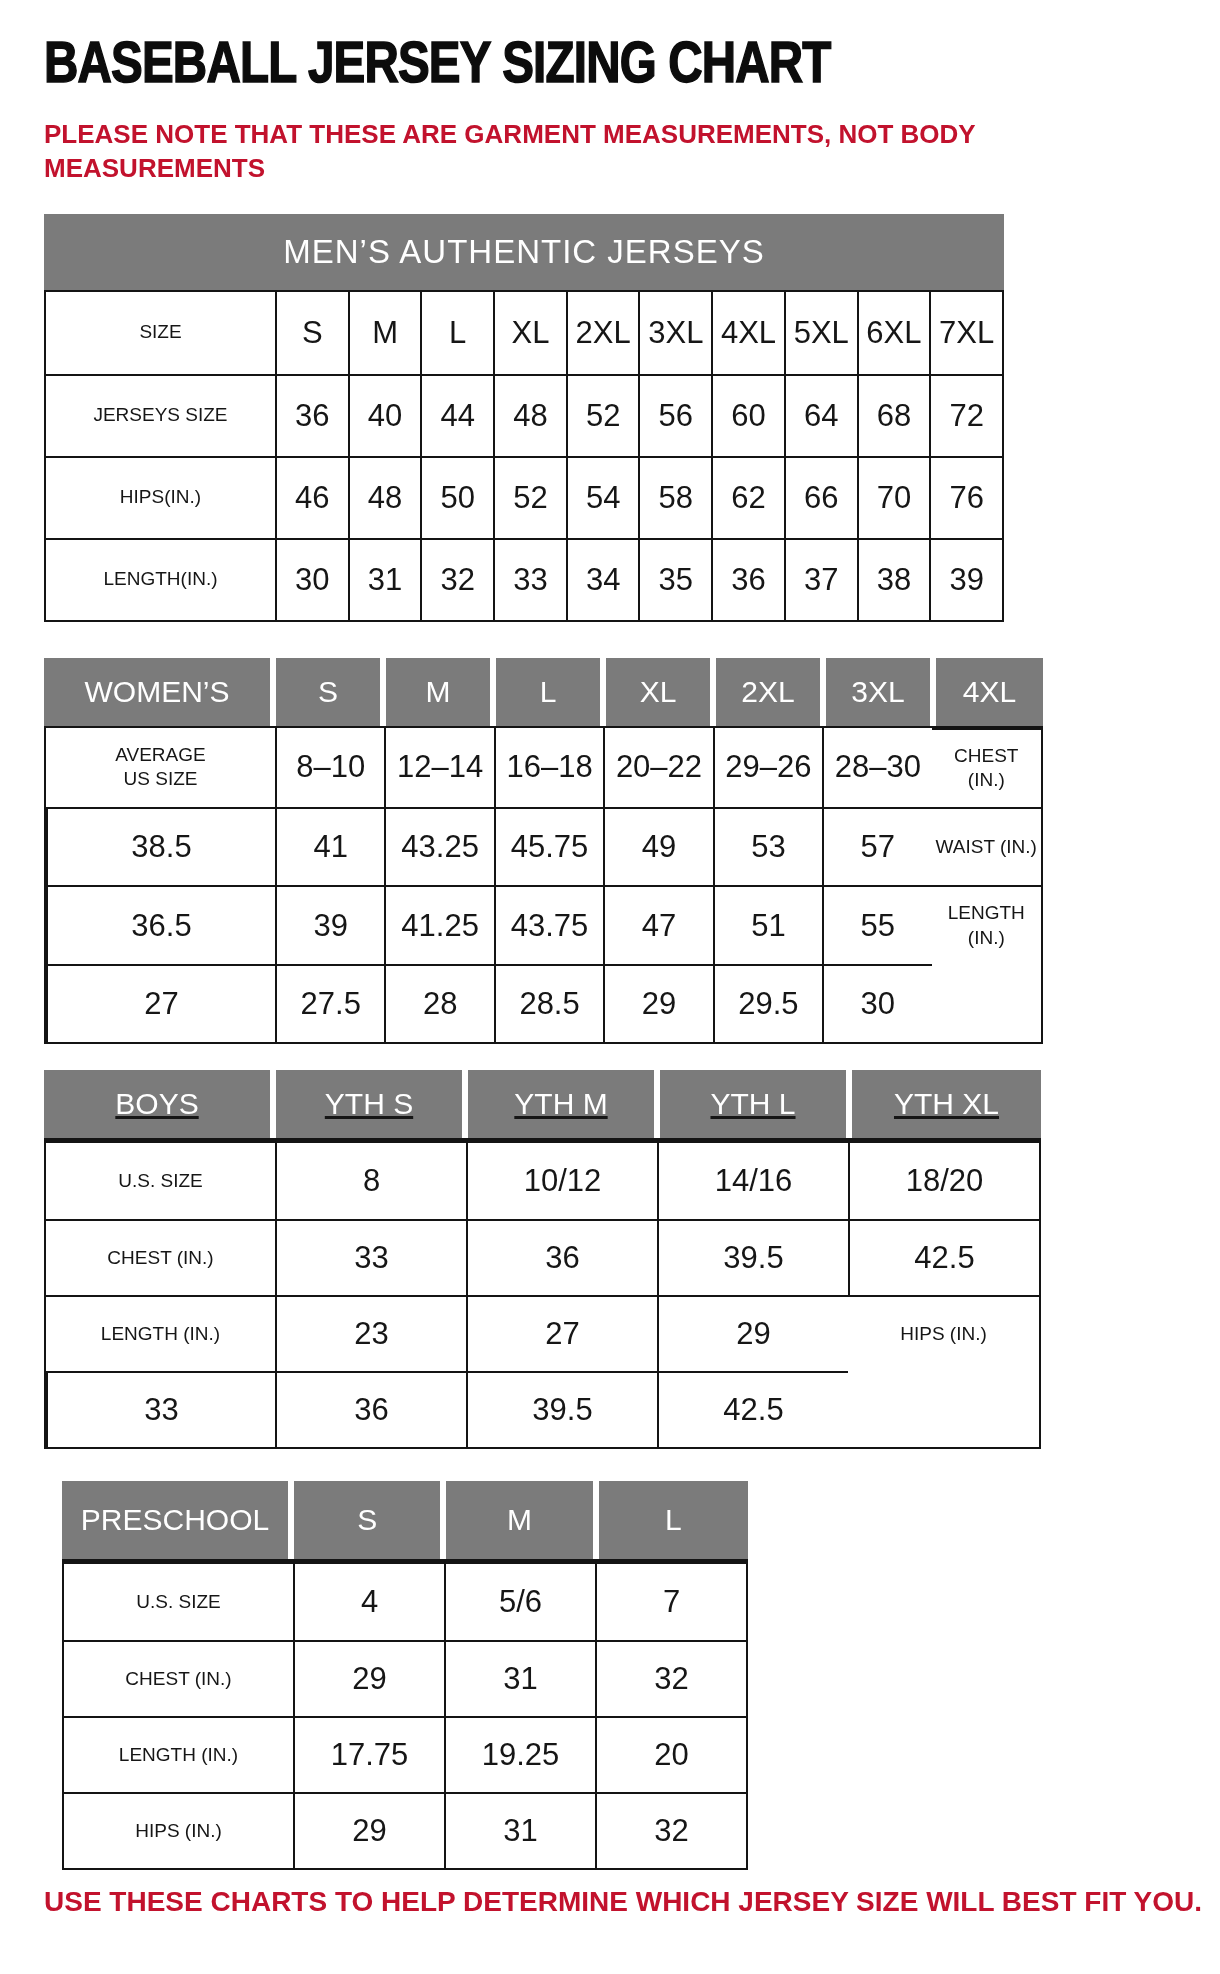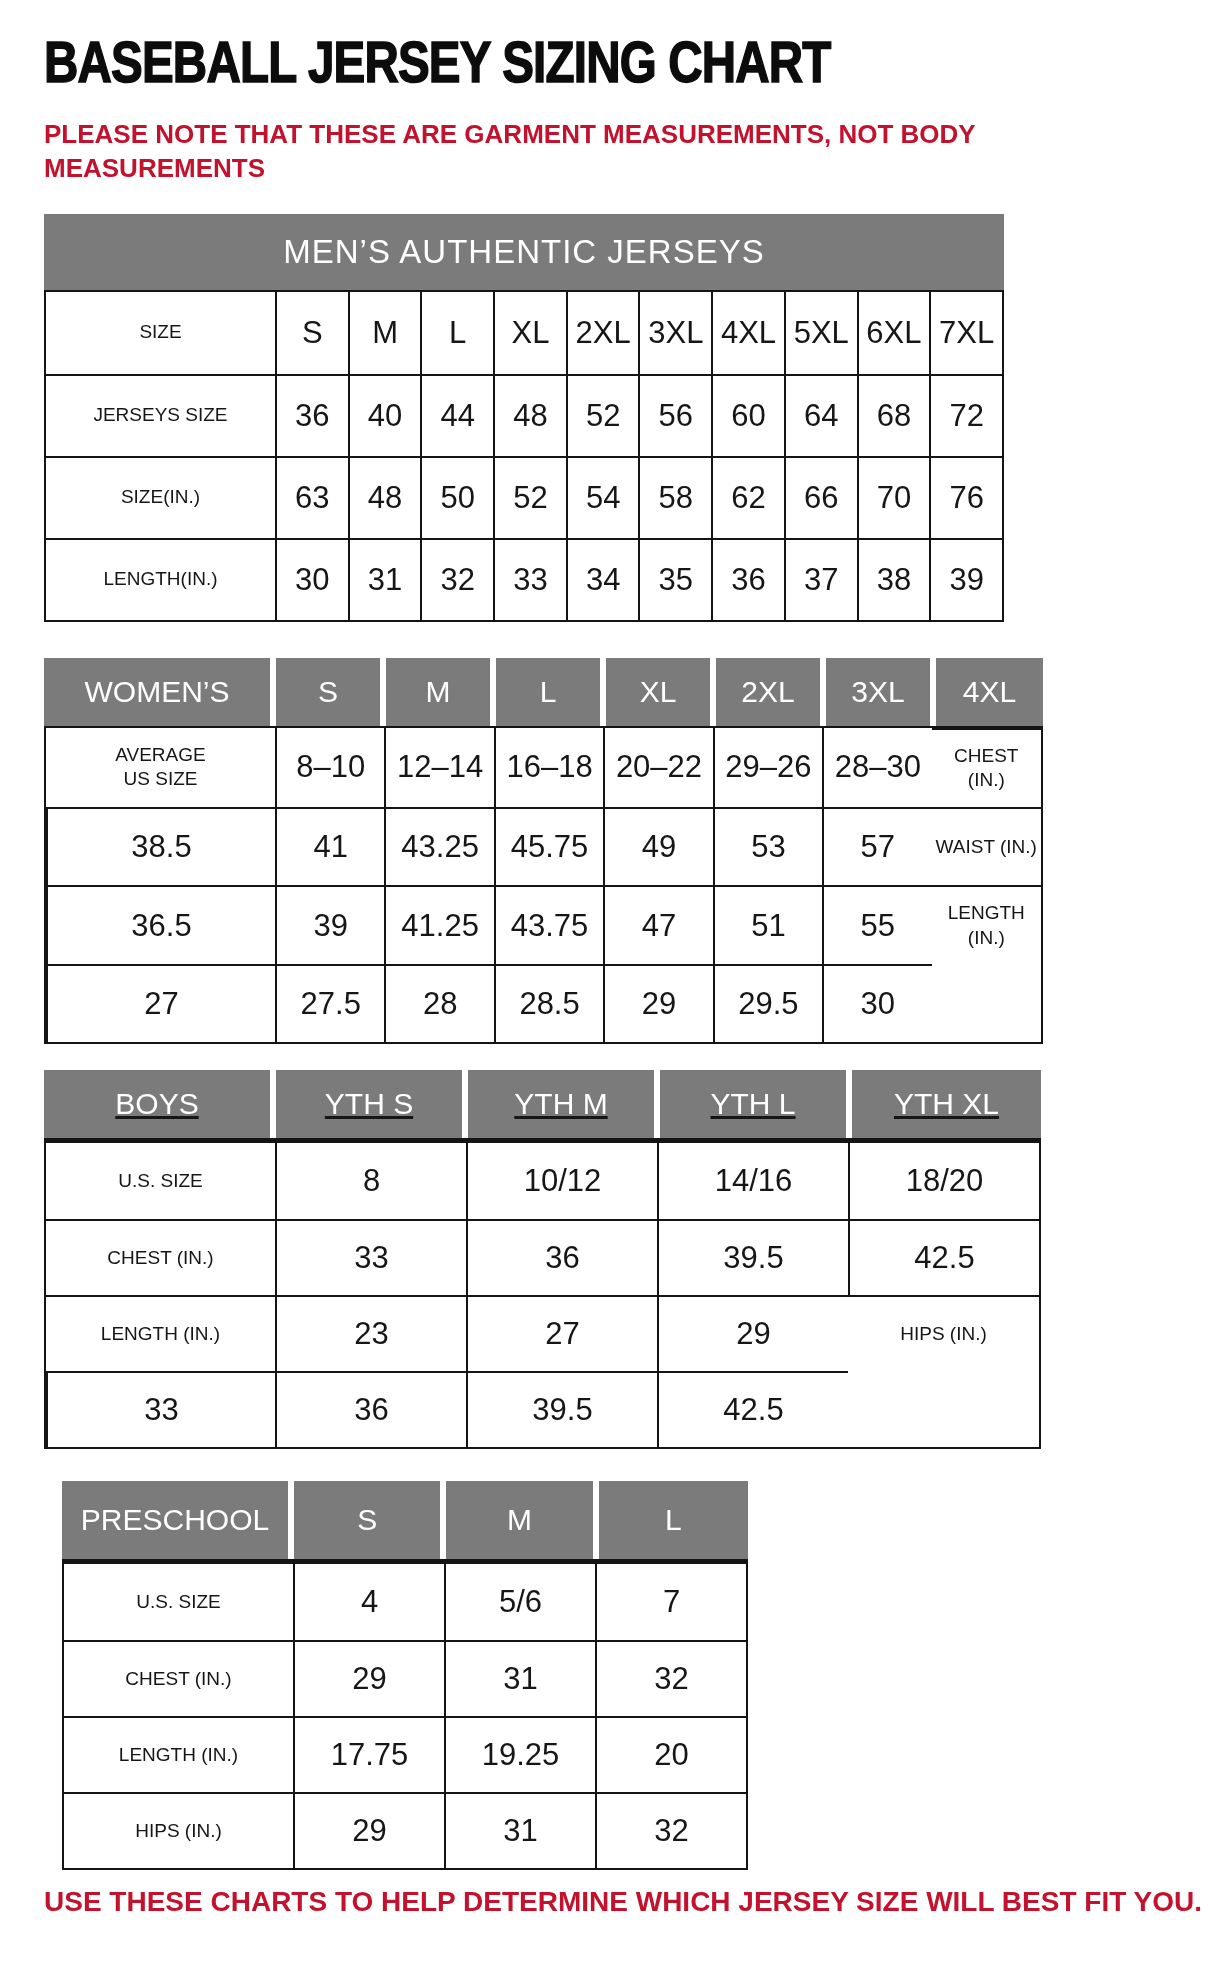--- a/index.html
+++ b/index.html
@@ -106,22 +106,22 @@
         <div class="cell">36</div>
         <div class="cell">40</div>
         <div class="cell">44</div>
         <div class="cell">48</div>
         <div class="cell">52</div>
         <div class="cell">56</div>
         <div class="cell">60</div>
         <div class="cell">64</div>
         <div class="cell">68</div>
         <div class="cell">72</div>
-        <div class="cell lbl c0">SIZE(IN.)</div>
-        <div class="cell">63</div>
+        <div class="cell lbl c0">HIPS(IN.)</div>
+        <div class="cell">46</div>
         <div class="cell">48</div>
         <div class="cell">50</div>
         <div class="cell">52</div>
         <div class="cell">54</div>
         <div class="cell">58</div>
         <div class="cell">62</div>
         <div class="cell">66</div>
         <div class="cell">70</div>
         <div class="cell">76</div>
         <div class="cell lbl c0">LENGTH(IN.)</div>

